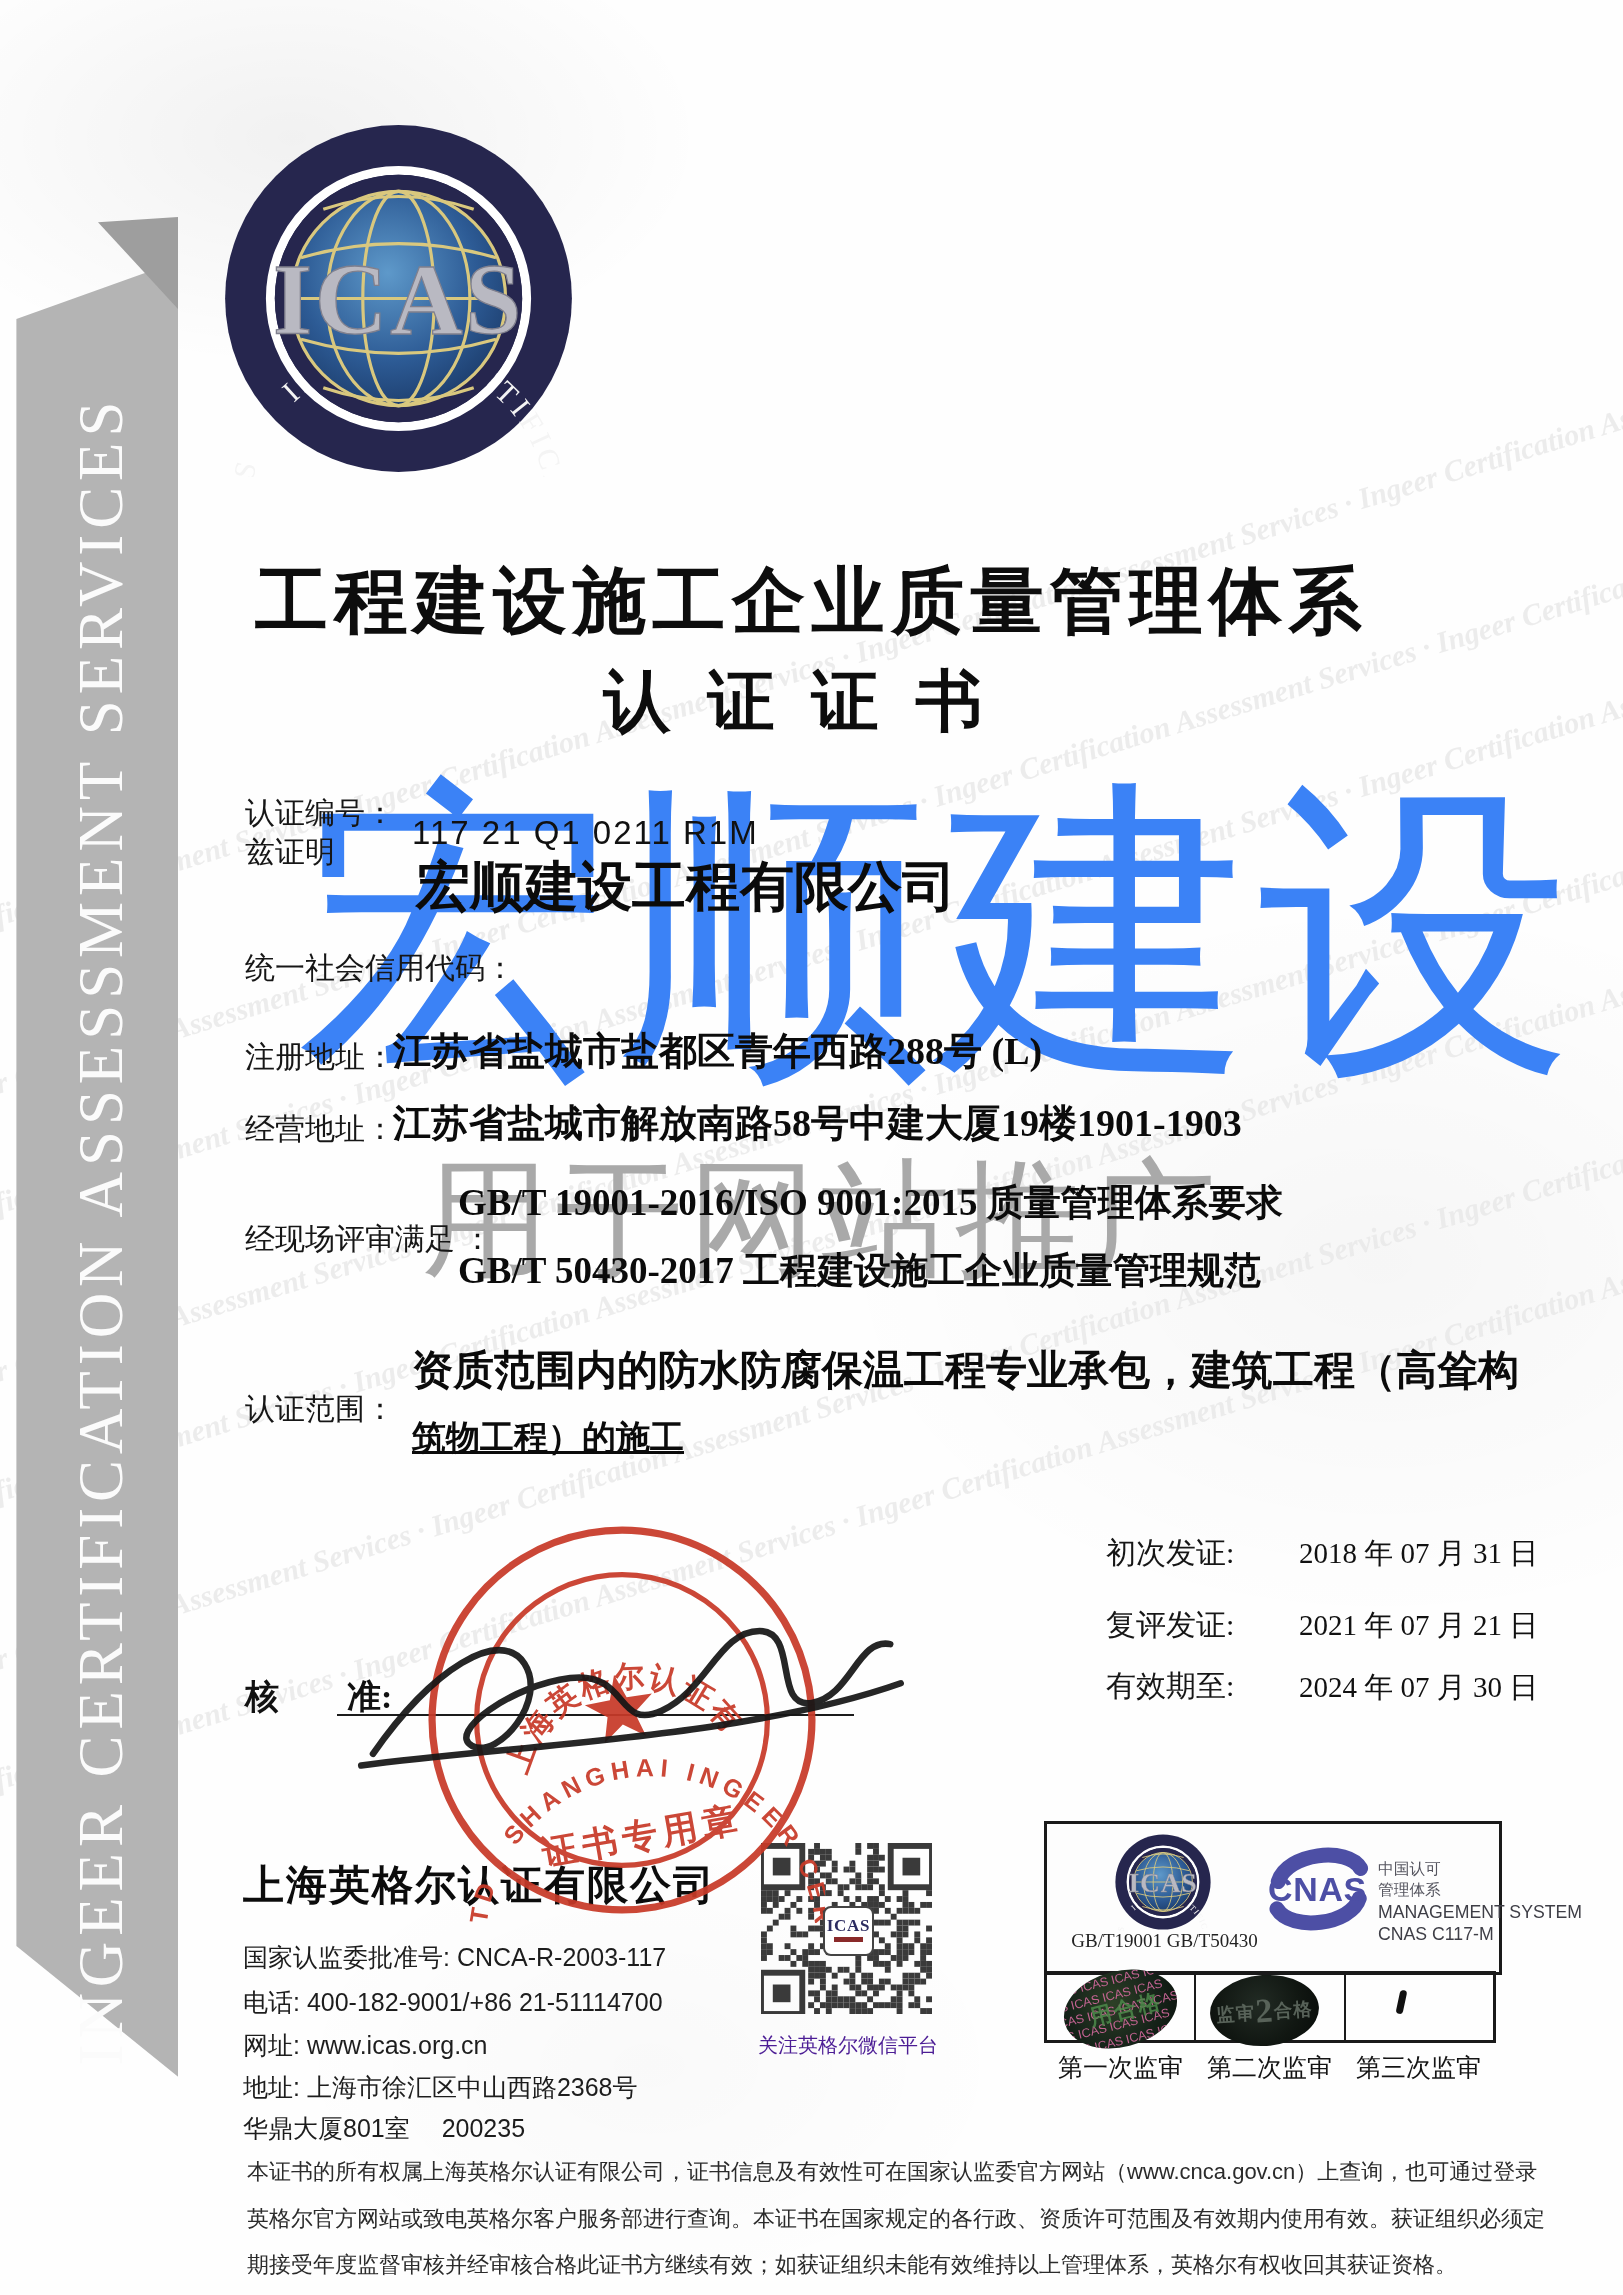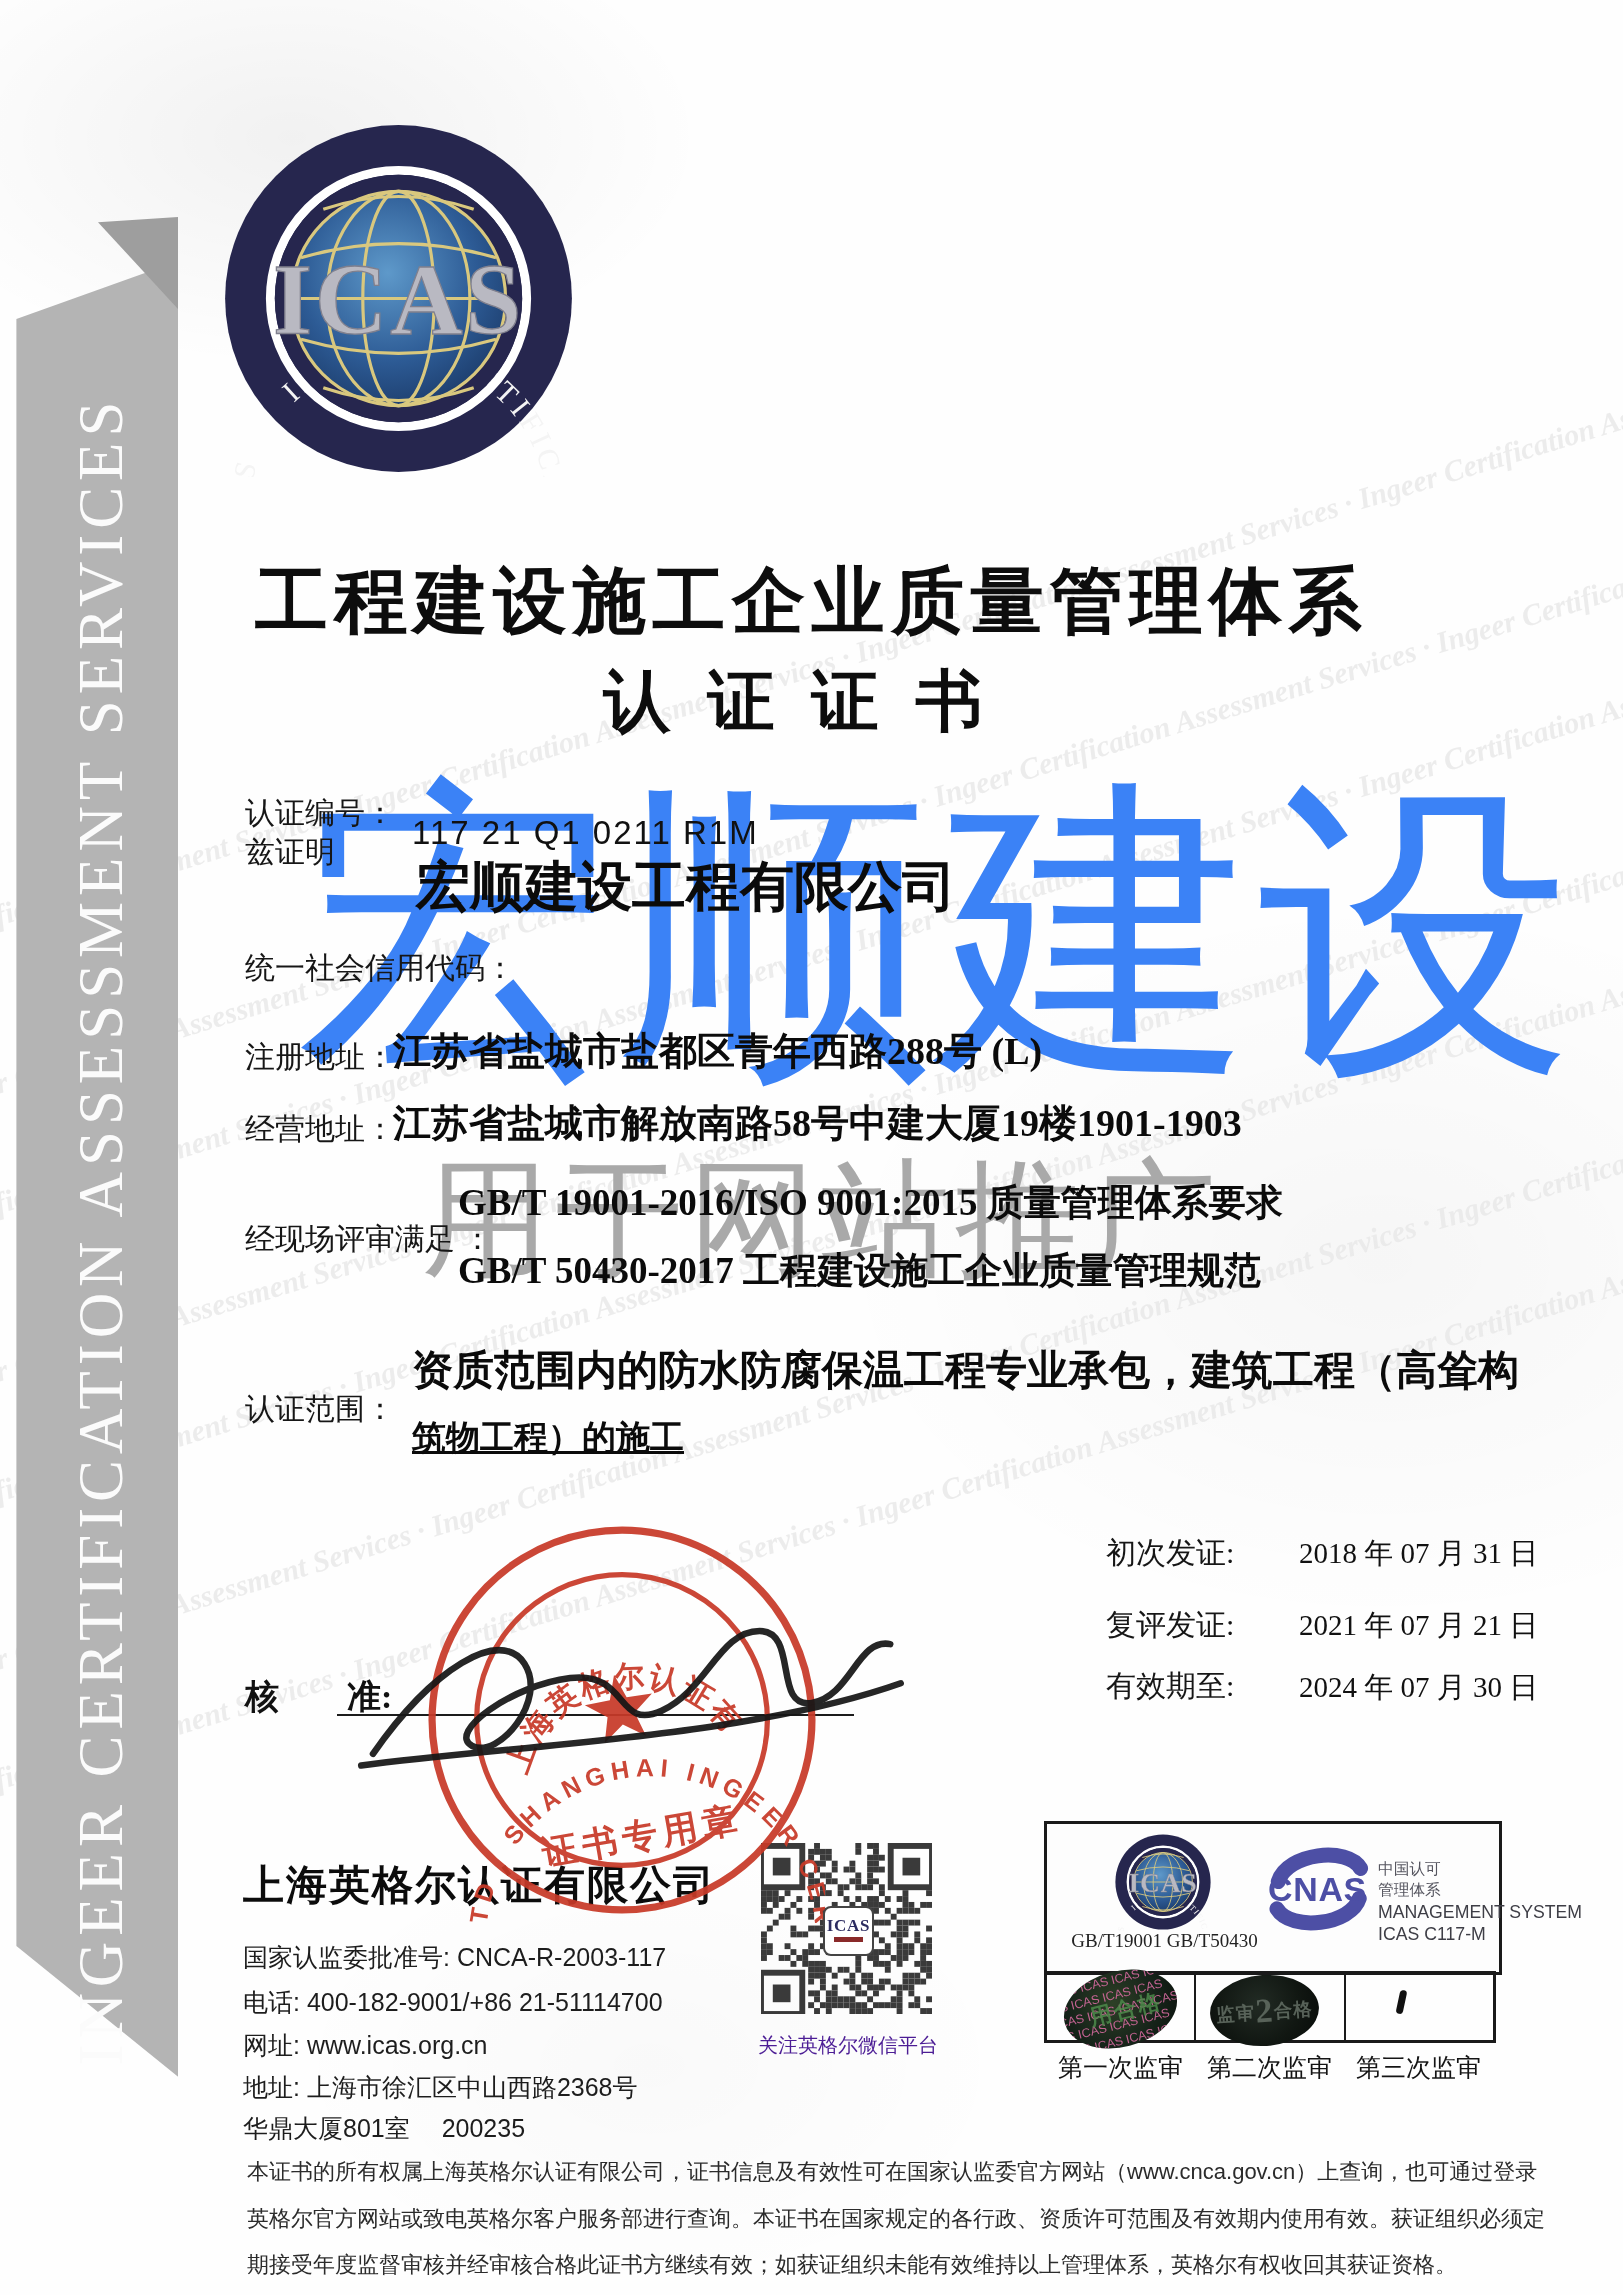--- a/index.html
+++ b/index.html
@@ -555,21 +555,21 @@
   </svg>
   <div class="abs" id="gb-line">GB/T19001 GB/T50430</div>
   <svg class="abs" id="cnas-logo" viewBox="0 0 170 140">
     <path d="M28,60 C42,16 134,6 154,40" stroke="#4d4fa5" stroke-width="23" fill="none" stroke-linecap="round"></path>
     <path d="M152,86 C140,126 48,138 26,102" stroke="#4d4fa5" stroke-width="23" fill="none" stroke-linecap="round"></path>
     <text x="88" y="90" text-anchor="middle" font-size="52" font-weight="900" fill="#4d4fa5" font-family="Liberation Sans, sans-serif" letter-spacing="1">CNAS</text>
   </svg>
   <div class="abs cnas-line" style="top:1859px">中国认可</div>
   <div class="abs cnas-line" style="top:1880px">管理体系</div>
   <div class="abs cnas-line" style="top:1902px;font-size:17.7px;color:#3e3e46;">MANAGEMENT SYSTEM</div>
-  <div class="abs cnas-line" style="top:1924px;font-size:17.7px;color:#3e3e46;">ICAS C117-M</div>
+  <div class="abs cnas-line" style="top:1924px;font-size:17.7px;color:#3e3e46;">CNAS C117-M</div>
 
   <div class="abs" id="audit-table">
     <div class="audit-cell"></div>
     <div class="audit-cell"></div>
     <div class="audit-cell"></div>
   </div>
   <div class="abs" id="sticker1">
     <span class="holo" style="top:1.3px">ICAS ICAS ICAS ICAS</span>
     <span class="holo" style="top:16.4px;left:-22px">ICAS ICAS ICAS ICAS</span>
     <span class="holo" style="top:31px">ICAS ICAS ICAS ICAS</span>

